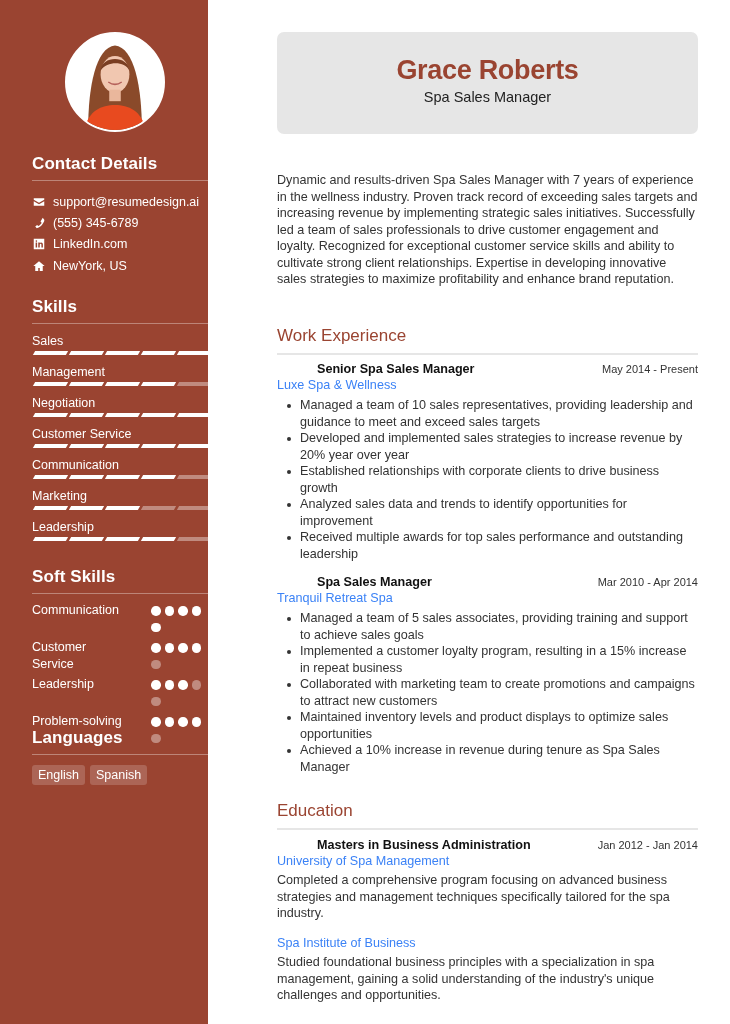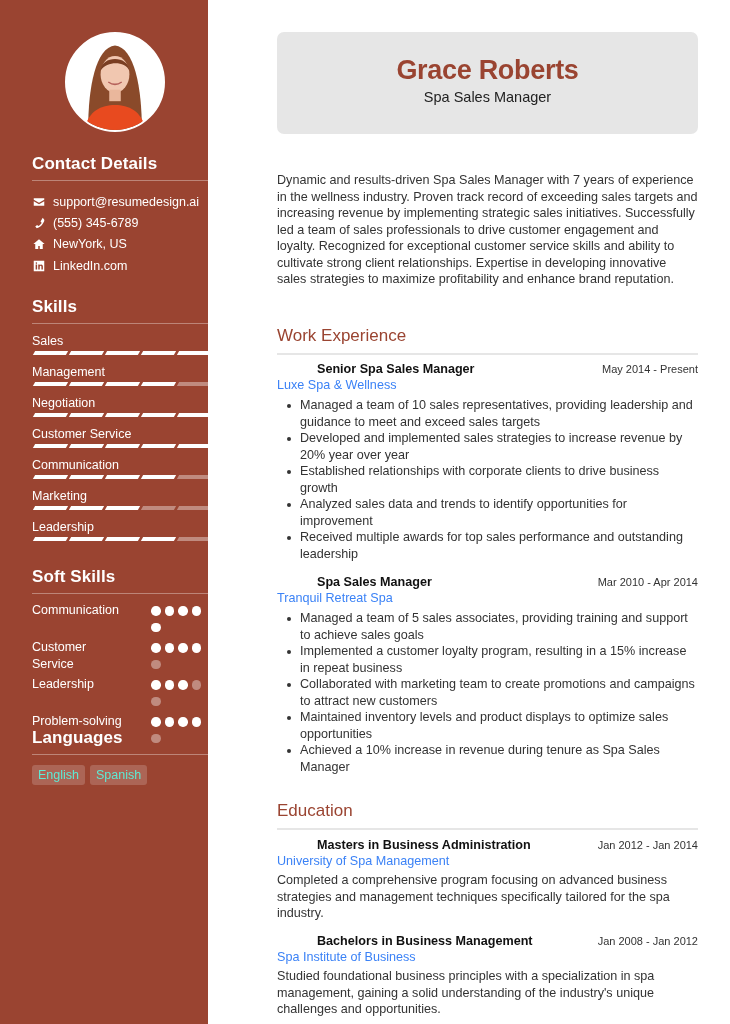--- a/index.html
+++ b/index.html
@@ -25,21 +25,21 @@
   .bar { width: 33px; height: 4px; background: #fff; transform: skewX(-30deg); }
   .bar.off { background: rgba(255,255,255,0.38); }
 
   .soft-row { display: flex; align-items: flex-start; }
   .soft-name { width: 119px; font-size: 12.5px; color: #fff; line-height: 16.5px; }
   .dots { width: 55px; display: flex; flex-wrap: wrap; gap: 0 4px; padding-top: 4px; }
   .dot { width: 9.5px; height: 9.5px; border-radius: 50%; background: #fff; margin-bottom: 7px; }
   .dot.off { background: rgba(255,255,255,0.38); }
 
   .lang-list { display: flex; gap: 5px; margin-top: 10px; }
-  .lang-chip { font-size: 12.5px; color: #5eead4; background: rgba(255,255,255,0.18); border-radius: 3px; padding: 3px 6px; }
+  .lang-chip { font-size: 12.5px; color: #ffffff; background: rgba(255,255,255,0.18); border-radius: 3px; padding: 3px 6px; }
 
   .main { position: absolute; left: 277px; top: 0; width: 421px; }
   .header-box { position: absolute; left: 0; top: 32px; width: 421px; height: 102px; background: #e6e6e6; text-align: center; border-radius: 7px; }
   .name { font-size: 27px; color: #9a4431; margin-top: 23px; letter-spacing: -0.3px; }
   .role { font-size: 14.5px; color: #222; margin-top: 3px; }
 
   .summary { position: absolute; left: 0; top: 172px; width: 421px; font-size: 12.6px; line-height: 16.5px; color: #333; }
 
   .sec-h { position: absolute; left: 0; width: 421px; font-size: 17px; color: #9a4431; }
   .sec-h .rule { height: 2px; background: #e6e6e6; margin-top: 7px; }
@@ -86,32 +86,32 @@
         <span class="ic">
             <svg viewBox="0 0 16 16">
               <path d="M13 1l2 2.5c.5 1-.5 3-2 5.5S8.5 14 5 15l-2-2.5 2.5-2 1.5 1.5C9 11 11 9 11.5 7.5L10 6z"></path>
             </svg>
           </span>
         <span>(555) 345-6789</span>
       </li>
       <li class="contact-item">
         <span class="ic">
             <svg viewBox="0 0 16 16">
+              <path d="M1 1h14v14H1z M3.5 6v6.5h2V6z M4.5 3a1.1 1.1 0 1 0 0 2.2 1.1 1.1 0 0 0 0-2.2z M7 6v6.5h2V9c0-1 .5-1.5 1.2-1.5s1 .5 1 1.5v3.5h2V8.7C13.2 6.8 12.2 5.9 10.8 5.9c-.9 0-1.5.4-1.8.9V6z" fill-rule="evenodd"></path>
+            </svg>
+          </span>
+        <span>LinkedIn.com</span>
+      </li>
+      <li class="contact-item">
+        <span class="ic">
+            <svg viewBox="0 0 16 16">
               <path d="M8 1.5L0.5 8h2.5v6.5h4v-4h2v4h4V8h2.5z"></path>
             </svg>
           </span>
         <span>NewYork, US</span>
-      </li>
-      <li class="contact-item">
-        <span class="ic">
-            <svg viewBox="0 0 16 16">
-              <path d="M1 1h14v14H1z M3.5 6v6.5h2V6z M4.5 3a1.1 1.1 0 1 0 0 2.2 1.1 1.1 0 0 0 0-2.2z M7 6v6.5h2V9c0-1 .5-1.5 1.2-1.5s1 .5 1 1.5v3.5h2V8.7C13.2 6.8 12.2 5.9 10.8 5.9c-.9 0-1.5.4-1.8.9V6z" fill-rule="evenodd"></path>
-            </svg>
-          </span>
-        <span>LinkedIn.com</span>
       </li>
     </ul>
   </section>
 
   <section class="side-section" style="top:297px">
     <h2 class="side-h">Skills</h2>
     <div class="side-rule" style="margin-bottom:8px"></div>
     <div id="skills-list">
         <div class="skill">
           <div class="skill-name">Sales</div>
@@ -294,20 +294,16 @@
   <div class="entry" style="top:838px">
     <div class="entry-top">
       <span class="entry-title">Masters in Business Administration</span>
       <span class="entry-date">Jan 2012 - Jan 2014</span>
     </div>
     <div class="entry-org">University of Spa Management</div>
     <p class="entry-desc">Completed a comprehensive program focusing on advanced business strategies and management techniques specifically tailored for the spa industry.</p>
   </div>
 
   <div class="entry" style="top:934px">
-    <div class="entry-top">
-      <span class="entry-title">Bachelors in Business Management</span>
-      <span class="entry-date">Jan 2008 - Jan 2012</span>
-    </div>
     <div class="entry-org">Spa Institute of Business</div>
     <p class="entry-desc">Studied foundational business principles with a specialization in spa management, gaining a solid understanding of the industry's unique challenges and opportunities.</p>
   </div>
 </main>
 
 </body></html>

